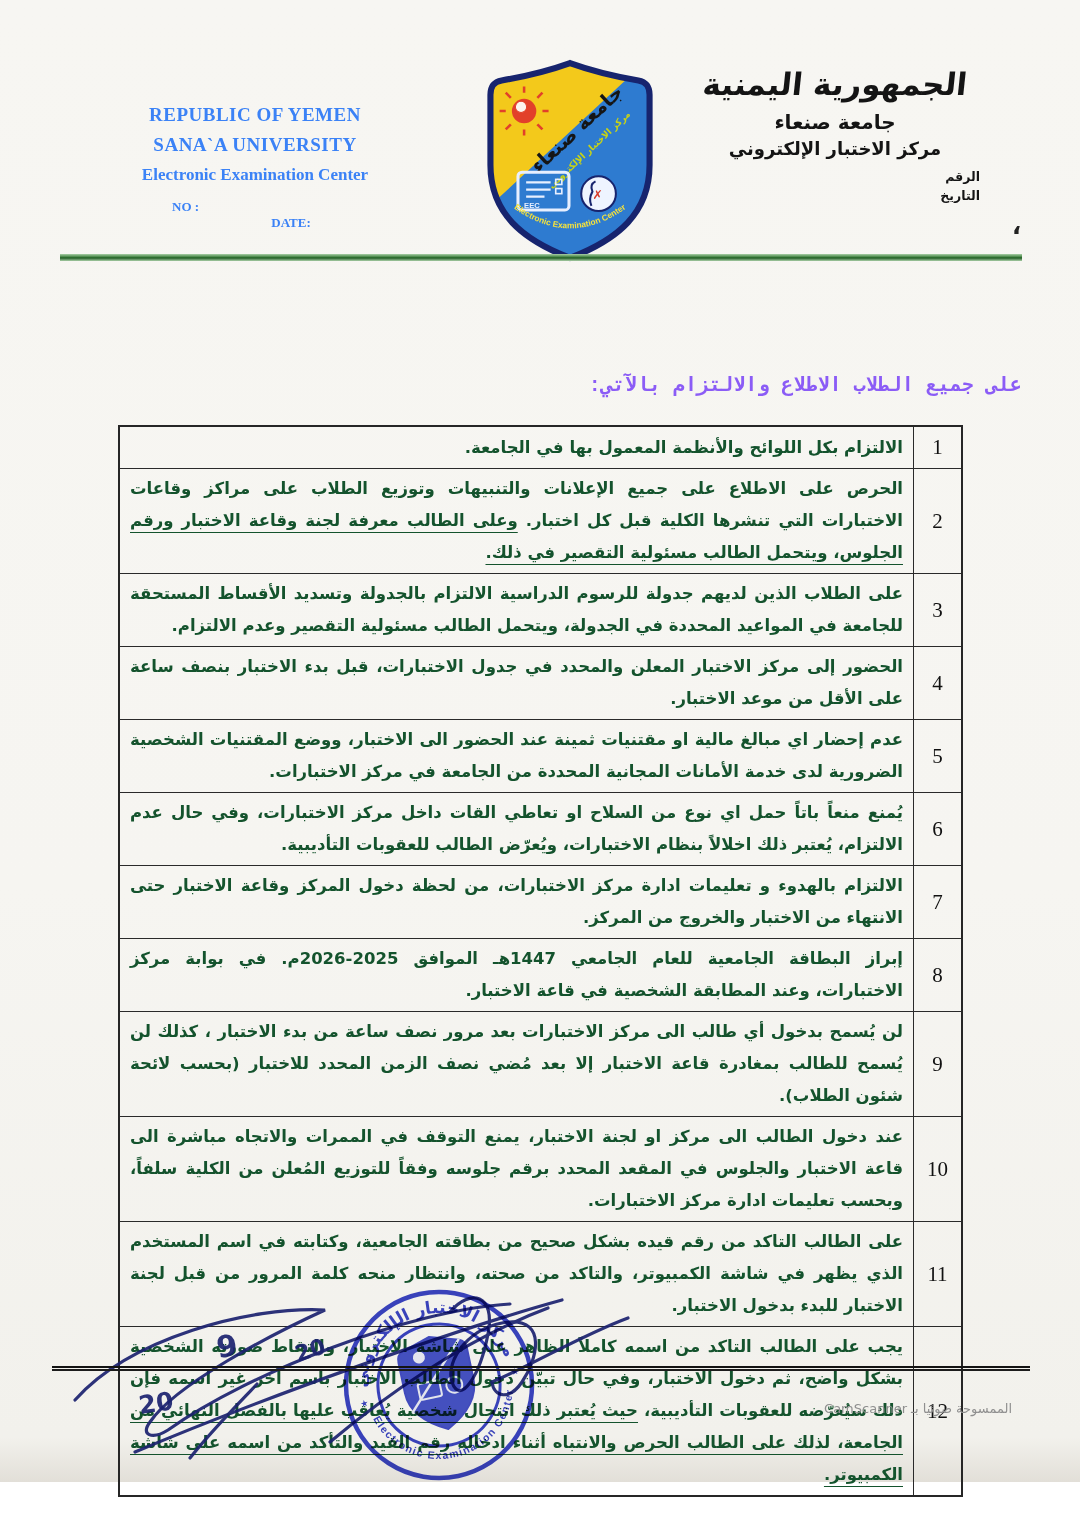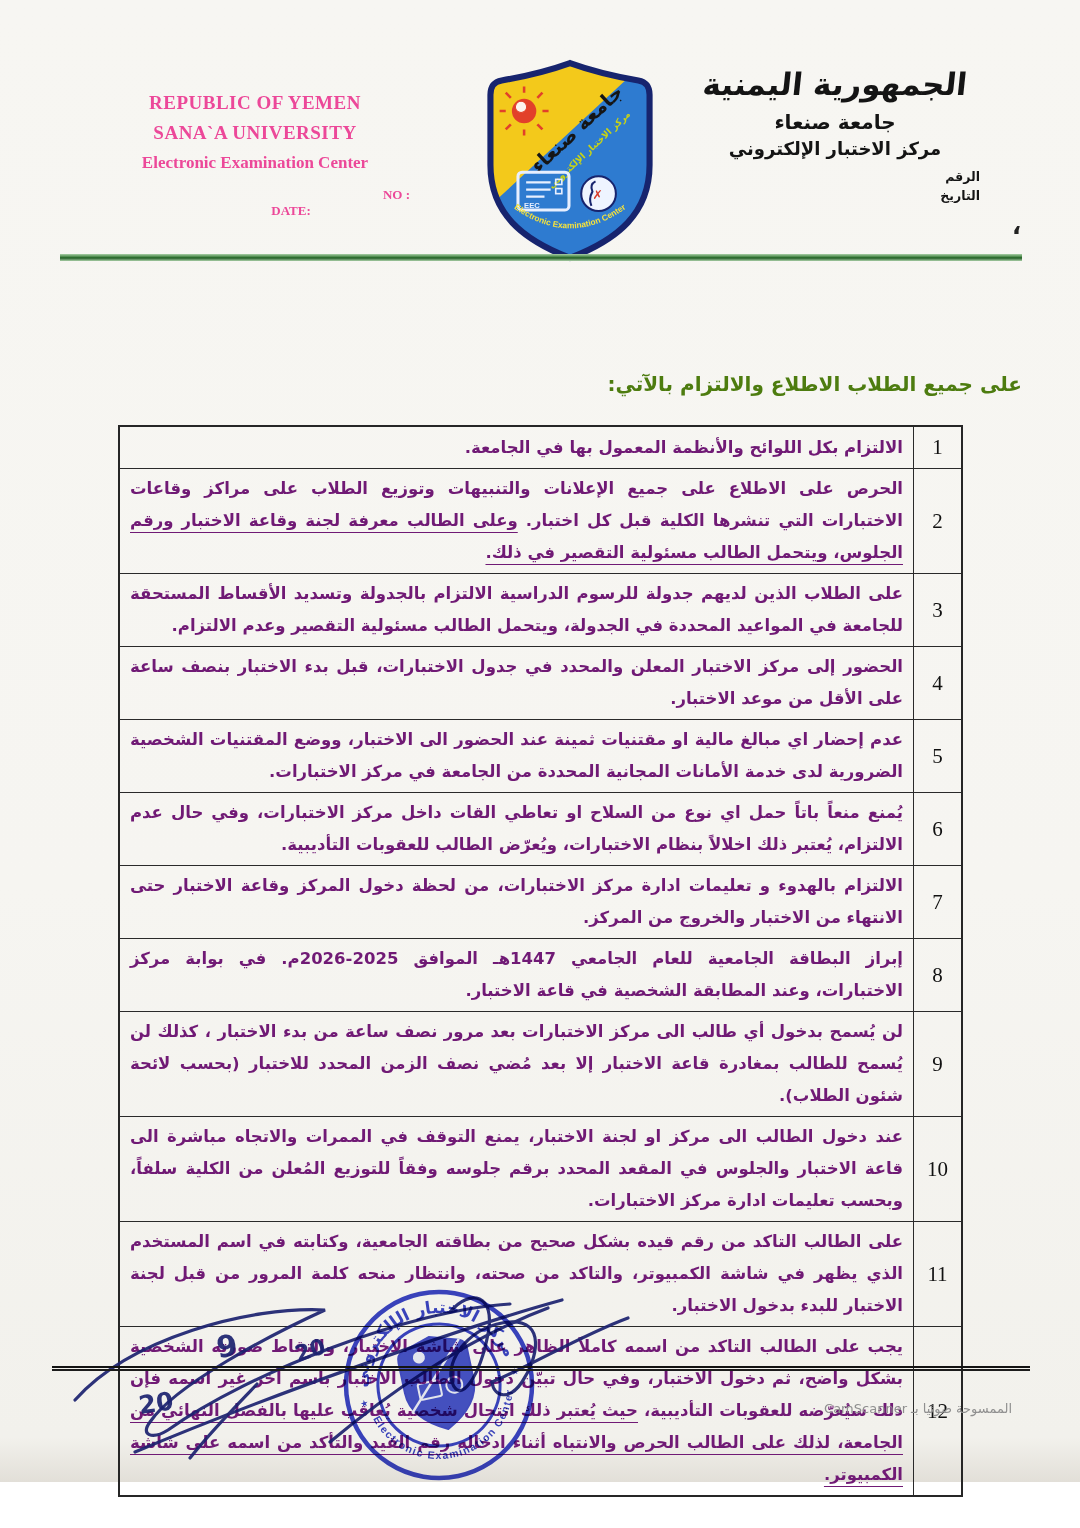--- a/index.html
+++ b/index.html
@@ -1,59 +1,59 @@
 <!DOCTYPE html>
 <html lang="ar"><head>
 <meta charset="utf-8">
 <style>
   html,body{margin:0;padding:0;background:#ffffff;}
   .page{position:relative;width:1080px;height:1528px;overflow:hidden;background:#ffffff;
         font-family:"DejaVu Sans",sans-serif;color:#1a1a1a;}
   .scan{position:absolute;left:0;top:0;width:1080px;height:1482px;
         background:linear-gradient(180deg,#f7f6f2 0%,#f6f5f1 60%,#f2f1ec 97%,#e2dfd8 100%);}
   
-  .hdr-left{position:absolute;left:100px;top:92px;width:310px;text-align:center;
-            font-family:"Liberation Serif","DejaVu Serif",serif;font-weight:bold;color:#ec4899;}
+  .hdr-left{position:absolute;left:100px;top:104px;width:310px;text-align:center;
+            font-family:"Liberation Serif","DejaVu Serif",serif;font-weight:bold;color:#3b82f6;}
   .hdr-left .l1{font-size:19px;letter-spacing:.5px;}
   .hdr-left .l2{font-size:19px;margin-top:8px;letter-spacing:.5px;}
   .hdr-left .l3{font-size:17px;margin-top:9px;}
-  .hdr-left .no{font-size:13px;margin-top:14px;text-align:right;padding-left:72px;}
+  .hdr-left .no{font-size:13px;margin-top:14px;text-align:left;padding-left:72px;}
   .hdr-left .date{font-size:13px;margin-top:0;text-align:center;padding-left:72px;}
   .hdr-right{position:absolute;left:690px;top:66px;width:290px;text-align:center;direction:rtl;color:#141414;}
   .hdr-right .cal{font-size:31px;font-weight:bold;transform:skewX(-6deg);letter-spacing:1px;}
   .hdr-right .u1{font-size:20px;font-weight:bold;margin-top:8px;}
   .hdr-right .u2{font-size:18px;font-weight:bold;margin-top:4px;}
   .hdr-right .lbl{font-size:12.5px;font-weight:bold;text-align:right;}
   .hdr-right .lbl.no{margin-top:10px;padding-left:6px;}
   .hdr-right .lbl.date{margin-top:4px;padding-left:58px;}
   .stray-mark{position:absolute;left:1012px;top:212px;font-size:24px;font-weight:bold;color:#222;}
   .logo{position:absolute;left:482px;top:58px;}
   
   .green-line{position:absolute;left:60px;top:254px;width:962px;height:7px;
               background:linear-gradient(180deg,#a9cfa6 0%,#3c7e3c 45%,#1f5a23 55%,#a9cfa6 100%);}
   
   .doc-title{position:absolute;left:0;top:276px;width:1000px;text-align:center;
              font-size:26px;font-weight:bold;color:#111;}
   .doc-subtitle{position:absolute;left:140px;top:323px;width:882px;direction:rtl;text-align:right;
              font-size:20px;font-weight:bold;color:#c22527;
              text-decoration:underline;text-decoration-thickness:1.6px;text-underline-offset:8px;}
   .doc-intro{position:absolute;left:500px;top:372px;width:522px;direction:rtl;text-align:right;
-             font-size:20px;font-weight:bold;color:#4d7c0f;}
+             font-size:20px;font-weight:bold;color:#8b5cf6;font-family:Liberation Mono, monospace;}
   
   .rules-table{position:absolute;left:118px;top:425px;width:845px;direction:rtl;
                border:2px solid #262626;box-sizing:border-box;}
   .row{display:flex;border-bottom:1.6px solid #2a2a2a;min-height:68px;box-sizing:border-box;}
   .row:last-child{border-bottom:none;}
   .row:nth-child(1){min-height:42px;}
   .row:nth-child(2){min-height:97px;}
   .row:nth-child(12){min-height:128px;}
   .num{flex:0 0 47px;border-left:1.6px solid #2a2a2a;display:flex;align-items:center;justify-content:center;
        font-family:"Liberation Serif","DejaVu Serif",serif;font-size:21px;color:#111;}
   .txt{flex:1;display:flex;align-items:center;padding:4px 10px;box-sizing:border-box;}
-  .txt .p{width:100%;text-align:justify;font-size:16.5px;font-weight:bold;line-height:32px;color:#701a75;}
+  .txt .p{width:100%;text-align:justify;font-size:16.5px;font-weight:bold;line-height:32px;color:#14532d;}
   .txt .u{text-decoration:underline;text-decoration-thickness:1.4px;text-underline-offset:6px;}
   
   .black-line{position:absolute;left:52px;top:1366px;width:978px;height:5px;
               border-top:2.5px solid #131313;border-bottom:2px solid #1c1c1c;box-sizing:border-box;z-index:6;}
   .signature{position:absolute;left:40px;top:1280px;z-index:4;}
   .stamp{position:absolute;left:322px;top:1280px;z-index:5;opacity:.92;mix-blend-mode:multiply;}
   .watermark{position:absolute;left:700px;top:1401px;width:312px;direction:rtl;text-align:right;
              font-size:13px;color:#8f8f8f;font-family:"DejaVu Sans",sans-serif;}
 </style>
 </head>

